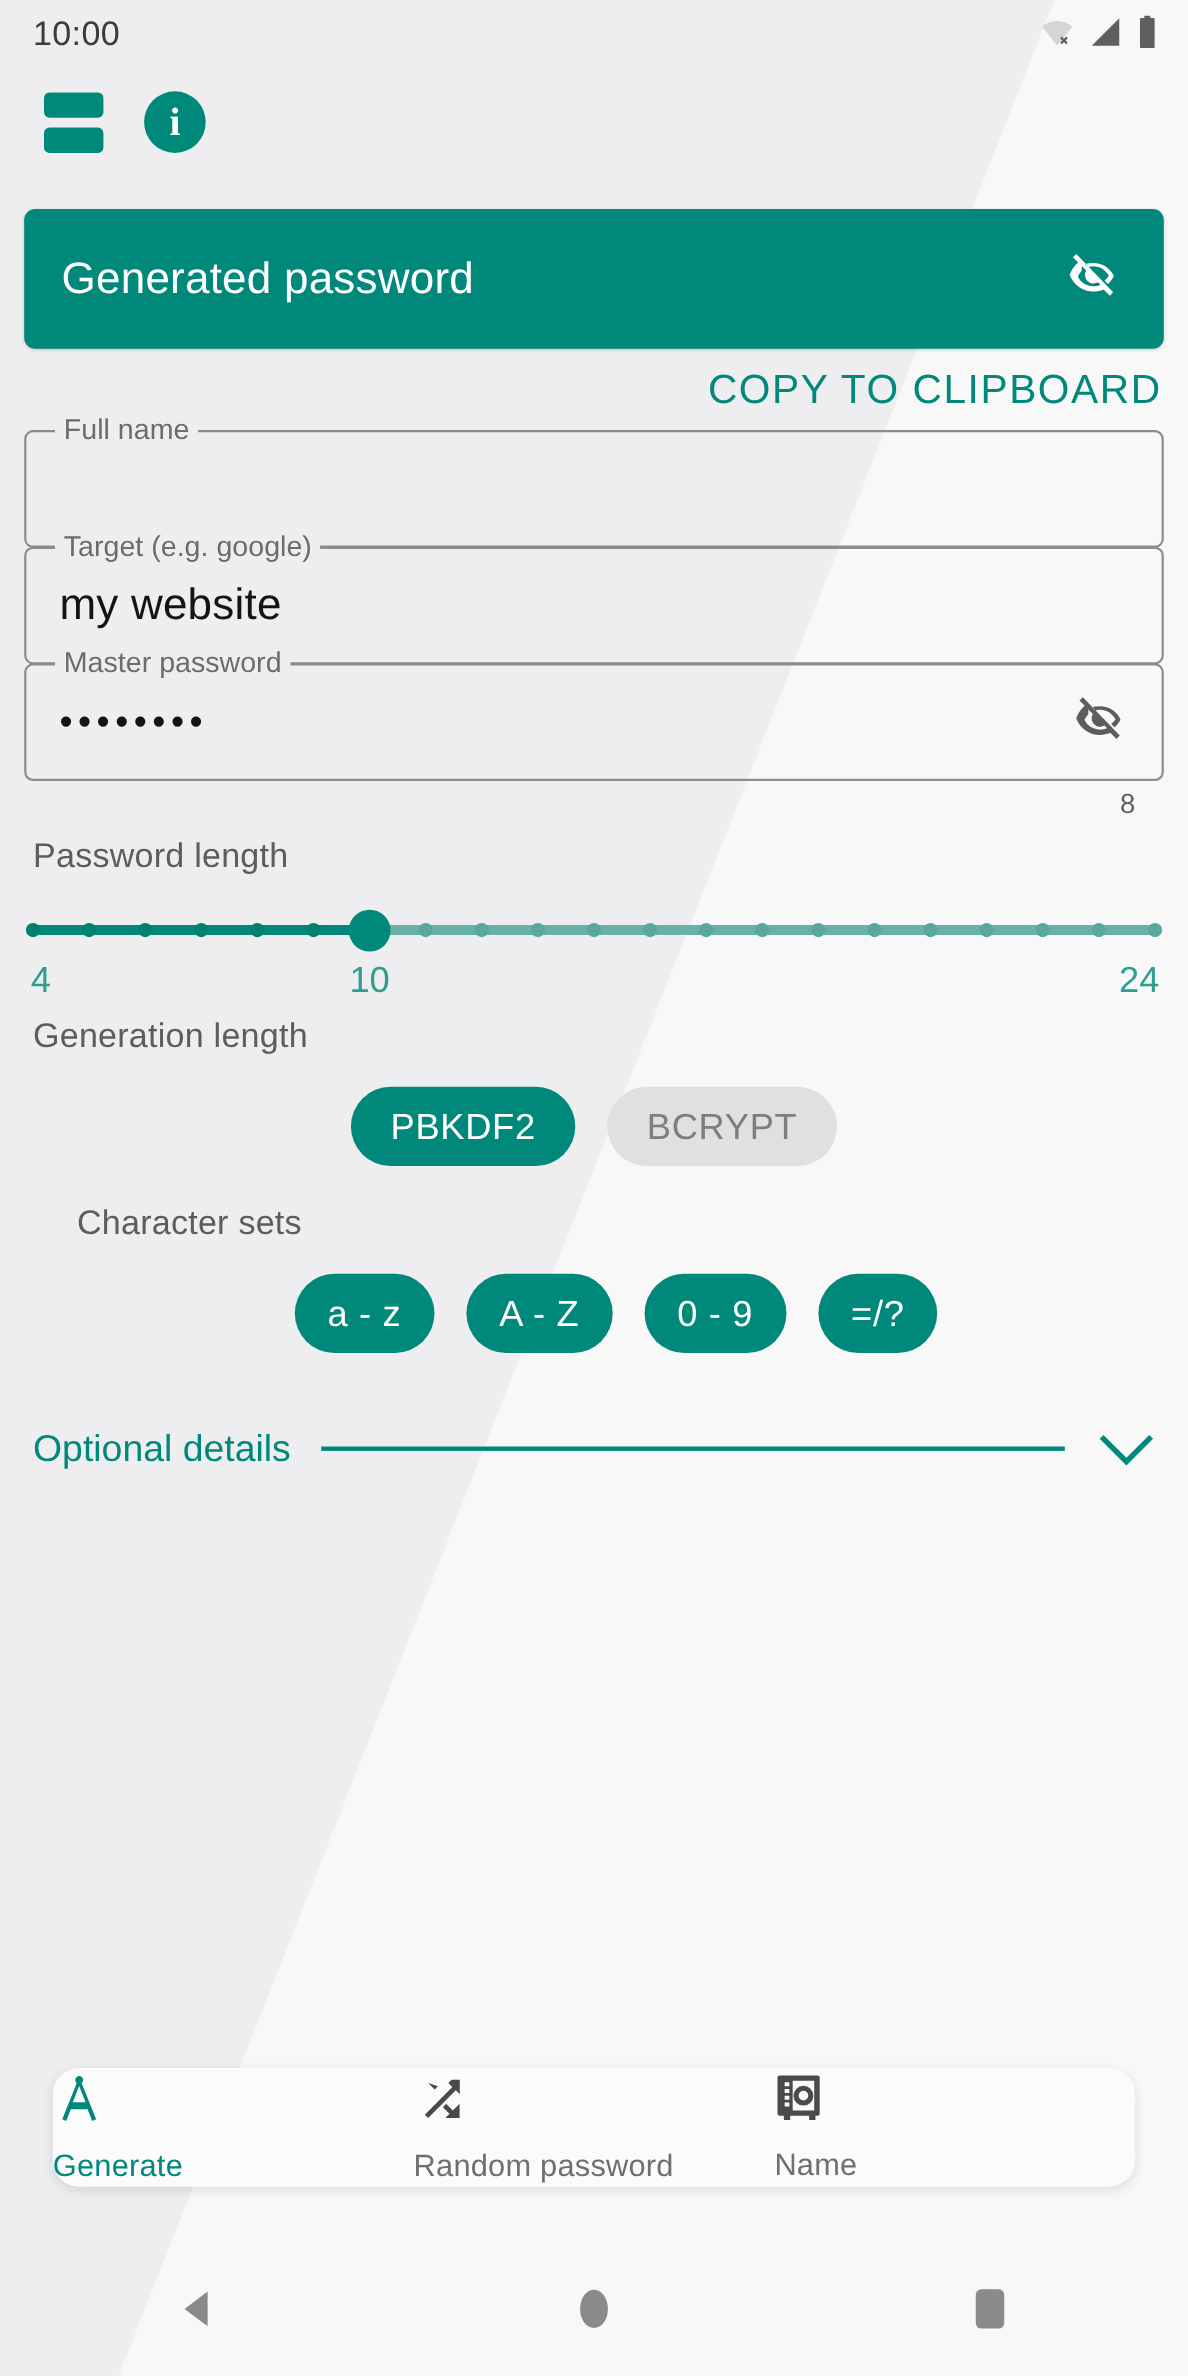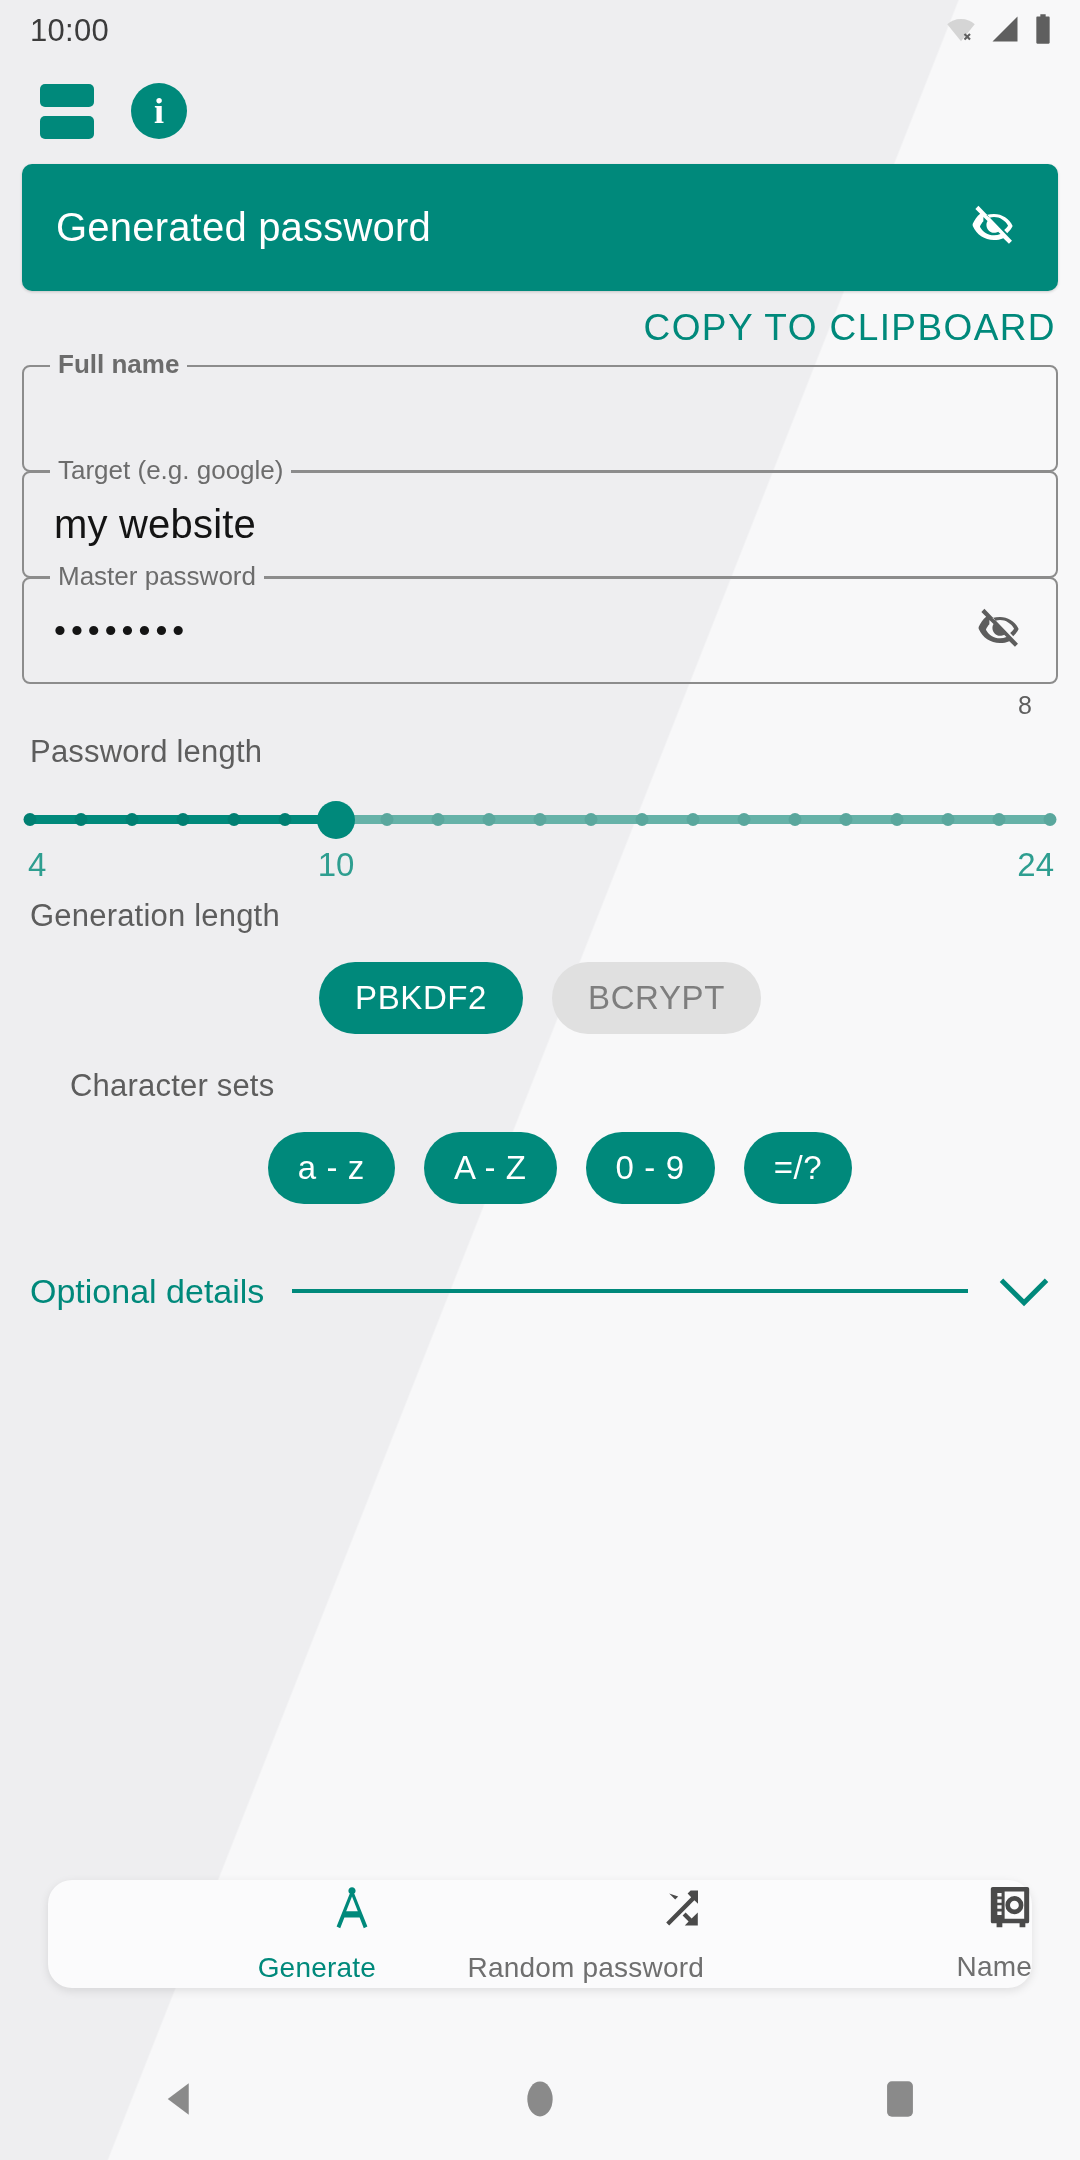--- a/index.html
+++ b/index.html
@@ -44,21 +44,21 @@
   .info-circle{
     width:56px; height:56px; border-radius:50%; background:#00897b;
     display:flex; align-items:center; justify-content:center;
     color:#fff; font-size:36px; font-weight:bold; font-family:"Liberation Serif", serif;
     line-height:1;
   }
 
   
   .content{ padding:0 22px; }
   .genbar{
-    margin-top:4px;
+    margin-top:30px;
     background:#00897b; border-radius:10px;
     height:127px; display:flex; align-items:center;
     padding:0 38px 0 34px;
     box-shadow:0 1px 3px rgba(0,0,0,.18);
   }
   .genbar-text{ flex:1; color:#fff; font-size:40px; letter-spacing:.2px; }
 
   .copy-row{ display:flex; justify-content:flex-end; padding:0 24px; margin-top:16px; }
   .copy-btn{
     color:#00897b; font-size:37px; letter-spacing:1.4px;
@@ -142,21 +142,21 @@
 
   
   .bottomnav{
     position:absolute; left:48px; right:48px; bottom:172px;
     height:108px; background:#fbfbfc; border-radius:24px;
     box-shadow:0 3px 10px rgba(0,0,0,.10);
     display:flex; align-items:center;
   }
   .navitem{
     flex:1; display:flex; flex-direction:column;
-    align-items:flex-end; justify-content:center; gap:16px; cursor:pointer;
+    align-items:flex-start; justify-content:center; gap:16px; cursor:pointer;
     height:100%;
   }
   .navlabel{ font-size:28px; color:#6f6f6f; letter-spacing:.2px; }
   .navitem.active .navlabel{ color:#00897b; }
 
   
   .sysnav{
     position:absolute; left:0; right:0; bottom:0; height:118px;
     display:flex; align-items:center; justify-content:space-around;
   }
@@ -216,21 +216,21 @@
     </div>
   </div>
 
   <div class="copy-row">
     <button class="copy-btn">COPY TO CLIPBOARD</button>
   </div>
 
   <div class="fields">
 
     <div class="field">
-      <span class="field-label" style="background: rgb(238, 238, 240); font-weight: bold;">Full name</span>
+      <span class="field-label" style="background: rgb(238, 238, 240);">Full name</span>
     </div>
 
     <div class="field">
       <span class="field-label" style="background: rgb(238, 238, 240);">Target (e.g. google)</span>
       <span class="field-value">my website</span>
     </div>
 
     <div class="field">
       <span class="field-label" style="background: rgb(238, 238, 240);">Master password</span>
       <span class="field-value dots">••••••••</span>

